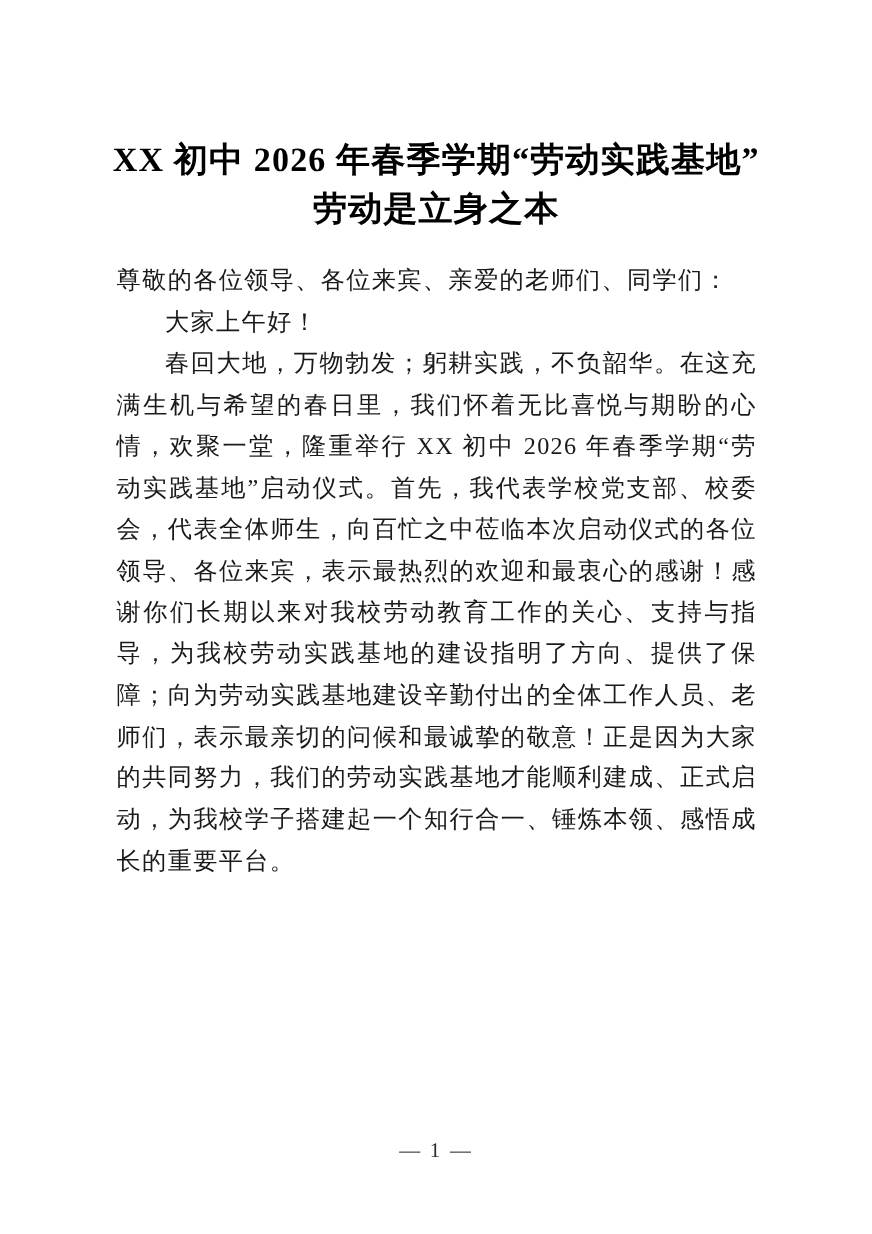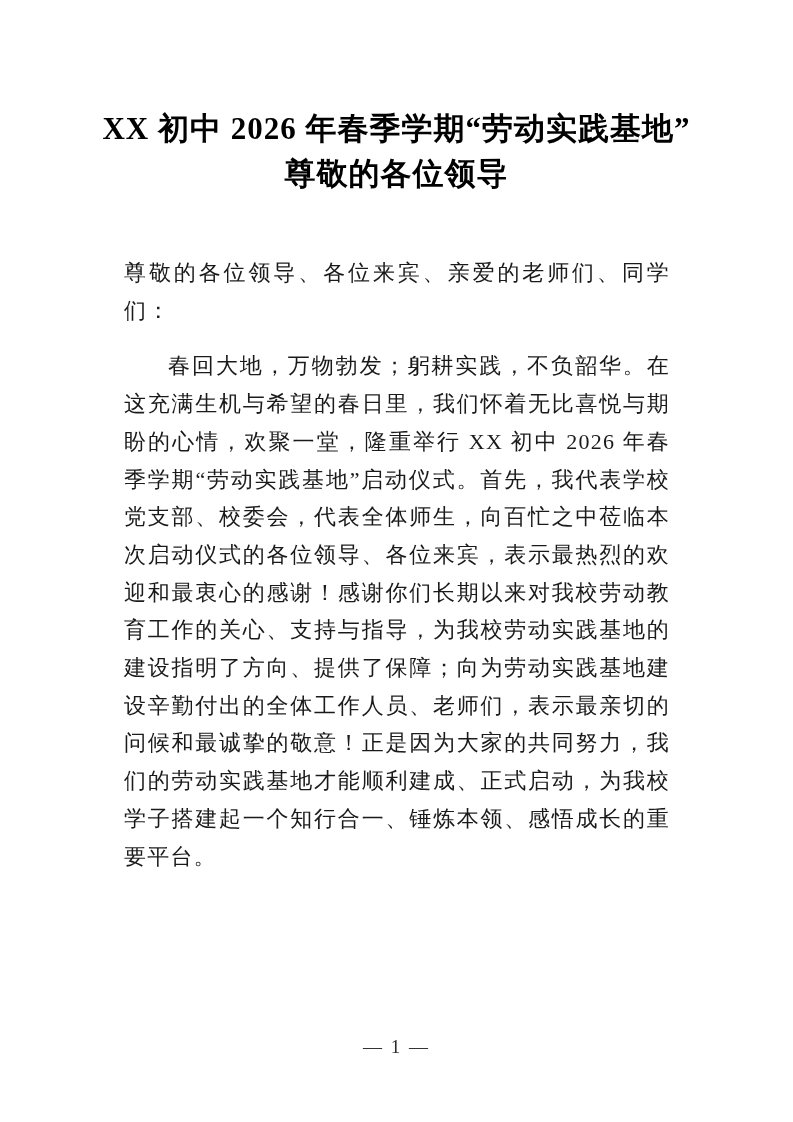--- a/index.html
+++ b/index.html
@@ -13,21 +13,21 @@
     height: 1122px;
     background: #ffffff;
     overflow: hidden;
     font-family: "Liberation Serif", "DejaVu Serif", serif;
   }
   .doc-title {
     position: absolute;
     top: 106px;
     left: 0;
     right: 0;
-    margin: 0;
+    margin: 16px;
     text-align: center;
     font-size: 31px;
     line-height: 45px;
     font-weight: bold;
     color: #000000;
     letter-spacing: 1px;
     font-family: "Liberation Serif", "DejaVu Serif", serif;
   }
   .doc-body {
     position: absolute;
@@ -35,21 +35,21 @@
     left: 106px;
     width: 582px;
     color: #1a1a1a;
     font-size: 22px;
     line-height: 37.7px;
     letter-spacing: 1.2px;
     text-align: justify;
     text-justify: inter-ideograph;
   }
   .doc-body p {
-    margin: 18px;
+    margin: 0;
     padding: 0;
   }
   .doc-body p.indent {
     text-indent: 2em;
   }
   .page-footer {
     position: absolute;
     top: 1034px;
     left: 0;
     right: 0;
@@ -60,25 +60,26 @@
     letter-spacing: 2px;
   }
 </style>
 </head>
 <body>
 
 <div class="page">
 
   <h1 class="doc-title">
     <span>XX 初中 2026 年春季学期“劳动实践基地”</span><br>
-    <span>尊敬的各位领导</span>
+    <span>劳动是立身之本</span>
   </h1>
 
   <div class="doc-body">
     <p>尊敬的各位领导、各位来宾、亲爱的老师们、同学们：</p>
+    <p class="indent">大家上午好！</p>
     <p class="indent">春回大地，万物勃发；躬耕实践，不负韶华。在这充满生机与希望的春日里，我们怀着无比喜悦与期盼的心情，欢聚一堂，隆重举行 XX 初中 2026 年春季学期“劳动实践基地”启动仪式。首先，我代表学校党支部、校委会，代表全体师生，向百忙之中莅临本次启动仪式的各位领导、各位来宾，表示最热烈的欢迎和最衷心的感谢！感谢你们长期以来对我校劳动教育工作的关心、支持与指导，为我校劳动实践基地的建设指明了方向、提供了保障；向为劳动实践基地建设辛勤付出的全体工作人员、老师们，表示最亲切的问候和最诚挚的敬意！正是因为大家的共同努力，我们的劳动实践基地才能顺利建成、正式启动，为我校学子搭建起一个知行合一、锤炼本领、感悟成长的重要平台。</p>
   </div>
 
   <div class="page-footer">
     <span>— 1 —</span>
   </div>
 
 </div>
 
 </body></html>

